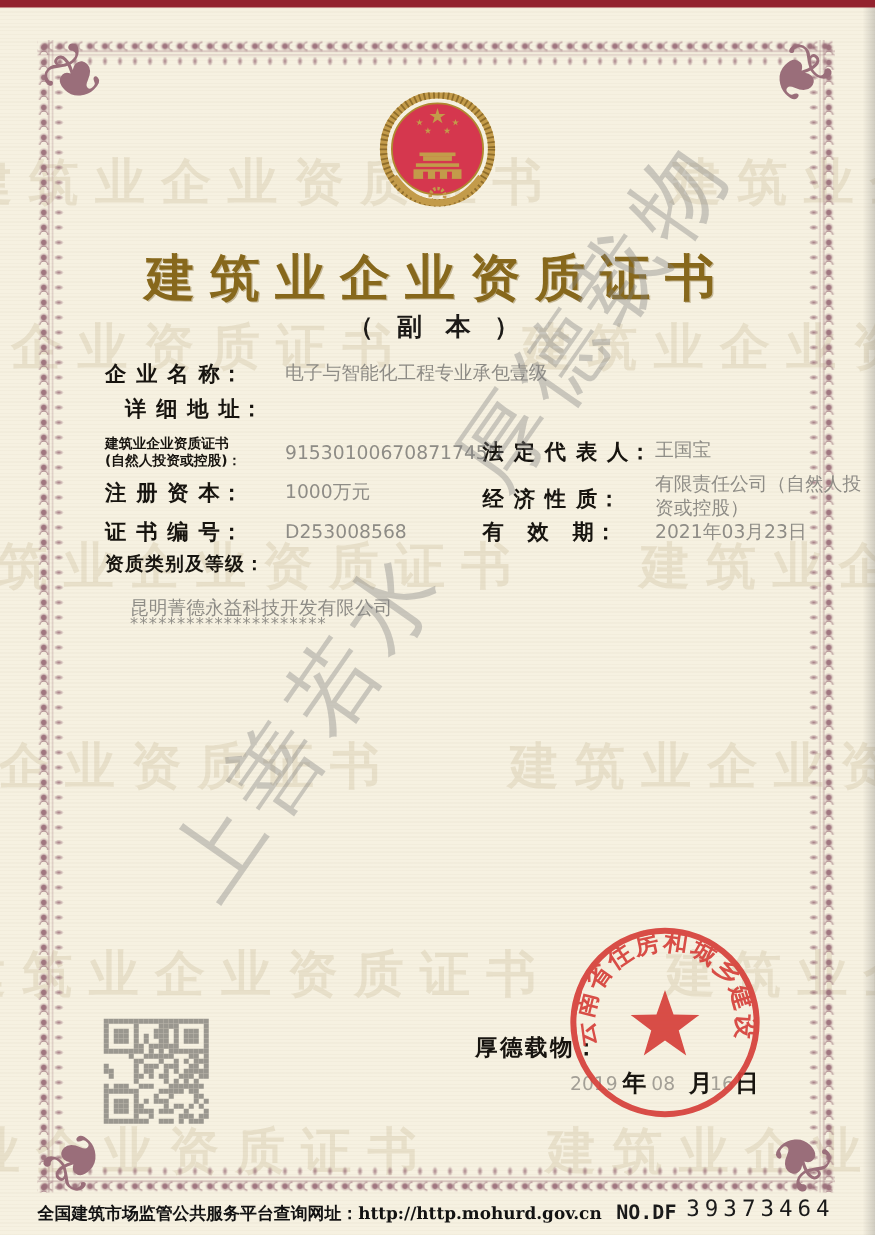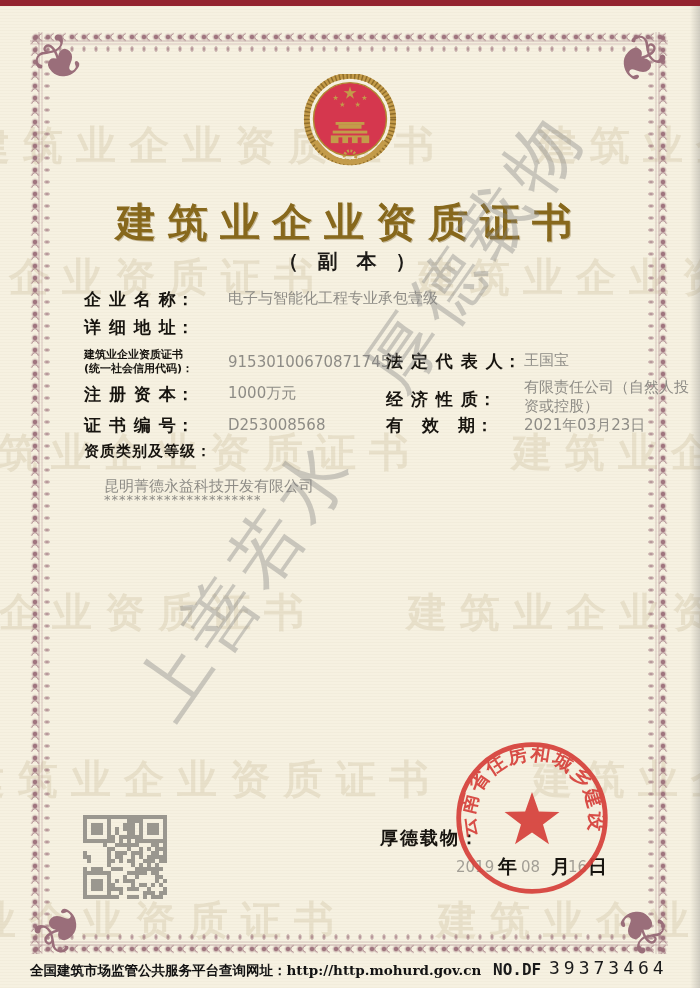--- a/index.html
+++ b/index.html
@@ -130,25 +130,25 @@
     <path d="M86,70 Q70,92 50,92" stroke="#c39b4a" stroke-width="5" fill="none"></path>
     <circle cx="50" cy="86" r="6" fill="none" stroke="#c39b4a" stroke-width="3" stroke-dasharray="2,1.5"></circle>
   </svg>
 
   <div class="title">建筑业企业资质证书</div>
   <div class="subtitle">（ 副 本 ）</div>
 
   <div class="lbl" style="left:84px;top:288px">企 业 名 称：</div>
   <div class="val" style="left:228px;top:289px">电子与智能化工程专业承包壹级</div>
 
-  <div class="lbl" style="left:84px;top:316px">详 细 地 址：</div>
+  <div class="lbl" style="left:100px;top:316px">详 细 地 址：</div>
 
   <div class="lbl lbl-small" style="left:84px;top:348px">
     <div>建筑业企业资质证书</div>
-    <div>(统一社会信用代码)：</div>
+    <div>(自然人投资或控股)：</div>
   </div>
   <div class="val" style="left:228px;top:353px">91530100670871745N</div>
 
   <div class="lbl" style="left:386px;top:350px">法 定 代 表 人：</div>
   <div class="val" style="left:524px;top:351px">王国宝</div>
 
   <div class="lbl" style="left:84px;top:383px">注 册 资 本：</div>
   <div class="val" style="left:228px;top:384px">1000万元</div>
 
   <div class="lbl" style="left:386px;top:388px">经 济 性 质：</div>

